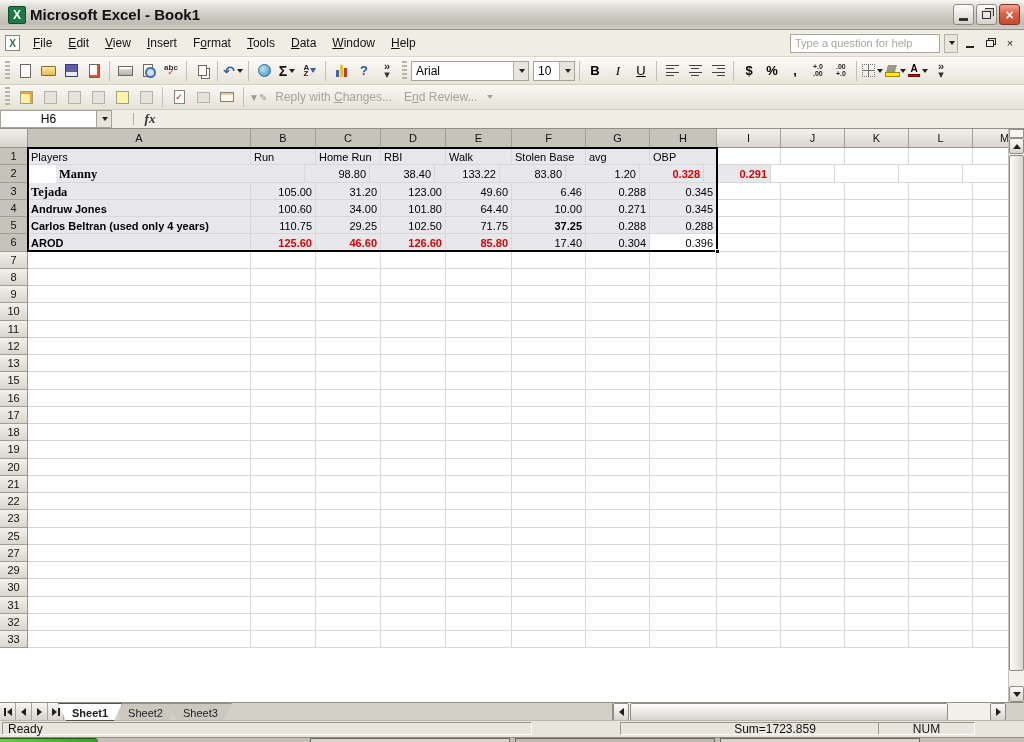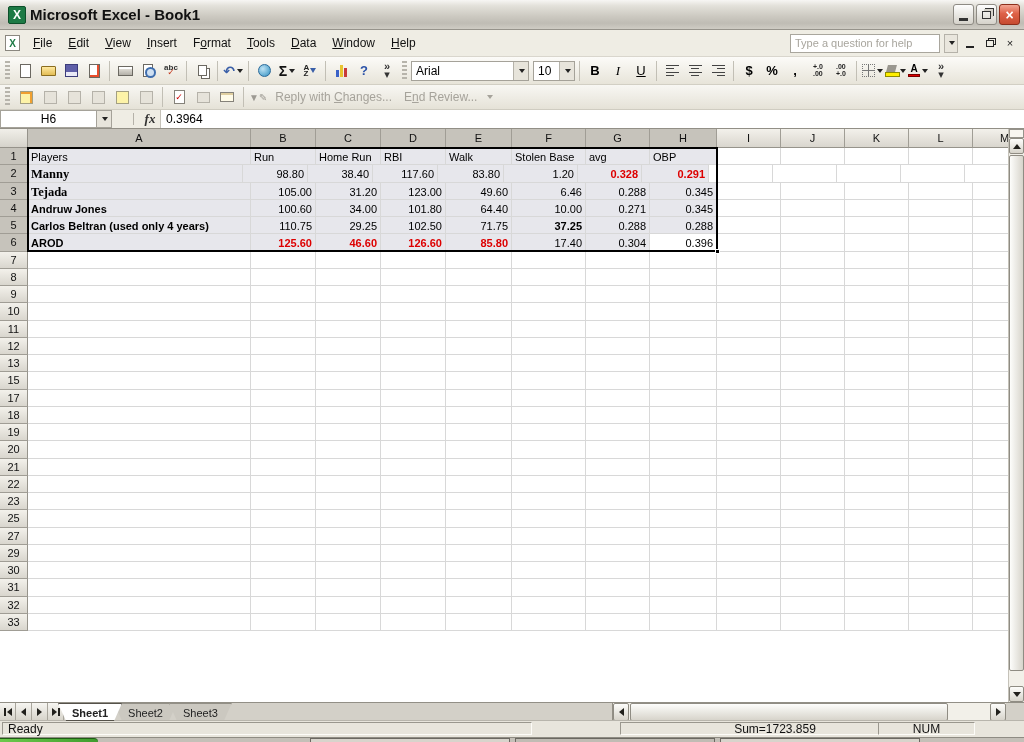--- a/index.html
+++ b/index.html
@@ -431,21 +431,20 @@
     <span class="caret" style="border-top-color:#a6a39b;"></span>
   </div>
 
   <div class="formulabar">
     <div class="namebox">H6</div>
     <div class="name-caret">
         <span class="caret"></span>
       </div>
     <div class="fb-gap"></div>
     <div class="fx">fx</div>
-    <div class="fb-value">0.3964</div>
   </div>
 
   <div class="grid">
     <div class="chrow" id="col-headers">
       <div class="corner"></div>
     <div class="ch hsel" style="width: 223px;">A</div>
         <div class="ch hsel" style="width: 65px;">B</div>
         <div class="ch hsel" style="width: 65px;">C</div>
         <div class="ch hsel" style="width: 65px;">D</div>
         <div class="ch hsel" style="width: 66px;">E</div>
@@ -470,24 +469,24 @@
           <div class="cell sel" style="width: 64px;">avg</div>
           <div class="cell sel" style="width: 67px;">OBP</div>
           <div class="cell" style="width: 64px;"></div>
           <div class="cell" style="width: 64px;"></div>
           <div class="cell" style="width: 64px;"></div>
           <div class="cell" style="width: 64px;"></div>
           <div class="cell" style="width: 64px;"></div>
         </div>
         <div class="grow">
           <div class="rh hsel">2</div>
-          <div class="cell sel serif b" style="width: 215px;">Manny</div>
+          <div class="cell sel serif b" style="width: 249px; margin-left: 28px;">Manny</div>
           <div class="cell sel num" style="width: 65px; text-align: right;">98.80</div>
           <div class="cell sel num" style="width: 65px;">38.40</div>
-          <div class="cell sel num" style="width: 65px;">117.60</div>
+          <div class="cell sel num" style="width: 65px;">133.22</div>
           <div class="cell sel num" style="width: 66px;">83.80</div>
           <div class="cell sel num" style="width: 74px;">1.20</div>
           <div class="cell sel num b red" style="width: 64px;">0.328</div>
           <div class="cell sel num b red" style="width: 67px;">0.291</div>
           <div class="cell" style="width: 64px;"></div>
           <div class="cell" style="width: 64px;"></div>
           <div class="cell" style="width: 64px;"></div>
           <div class="cell" style="width: 64px;"></div>
           <div class="cell" style="width: 64px;"></div>
         </div>
@@ -677,20 +676,36 @@
           <div class="cell" style="width: 74px;"></div>
           <div class="cell" style="width: 64px;"></div>
           <div class="cell" style="width: 67px;"></div>
           <div class="cell" style="width: 64px;"></div>
           <div class="cell" style="width: 64px;"></div>
           <div class="cell" style="width: 64px;"></div>
           <div class="cell" style="width: 64px;"></div>
           <div class="cell" style="width: 64px;"></div>
         </div>
         <div class="grow">
+          <div class="rh">16</div>
+          <div class="cell" style="width: 223px;"></div>
+          <div class="cell" style="width: 65px;"></div>
+          <div class="cell" style="width: 65px;"></div>
+          <div class="cell" style="width: 65px;"></div>
+          <div class="cell" style="width: 66px;"></div>
+          <div class="cell" style="width: 74px;"></div>
+          <div class="cell" style="width: 64px;"></div>
+          <div class="cell" style="width: 67px;"></div>
+          <div class="cell" style="width: 64px;"></div>
+          <div class="cell" style="width: 64px;"></div>
+          <div class="cell" style="width: 64px;"></div>
+          <div class="cell" style="width: 64px;"></div>
+          <div class="cell" style="width: 64px;"></div>
+        </div>
+        <div class="grow">
           <div class="rh">17</div>
           <div class="cell" style="width: 223px;"></div>
           <div class="cell" style="width: 65px;"></div>
           <div class="cell" style="width: 65px;"></div>
           <div class="cell" style="width: 65px;"></div>
           <div class="cell" style="width: 66px;"></div>
           <div class="cell" style="width: 74px;"></div>
           <div class="cell" style="width: 64px;"></div>
           <div class="cell" style="width: 67px;"></div>
           <div class="cell" style="width: 64px;"></div>

